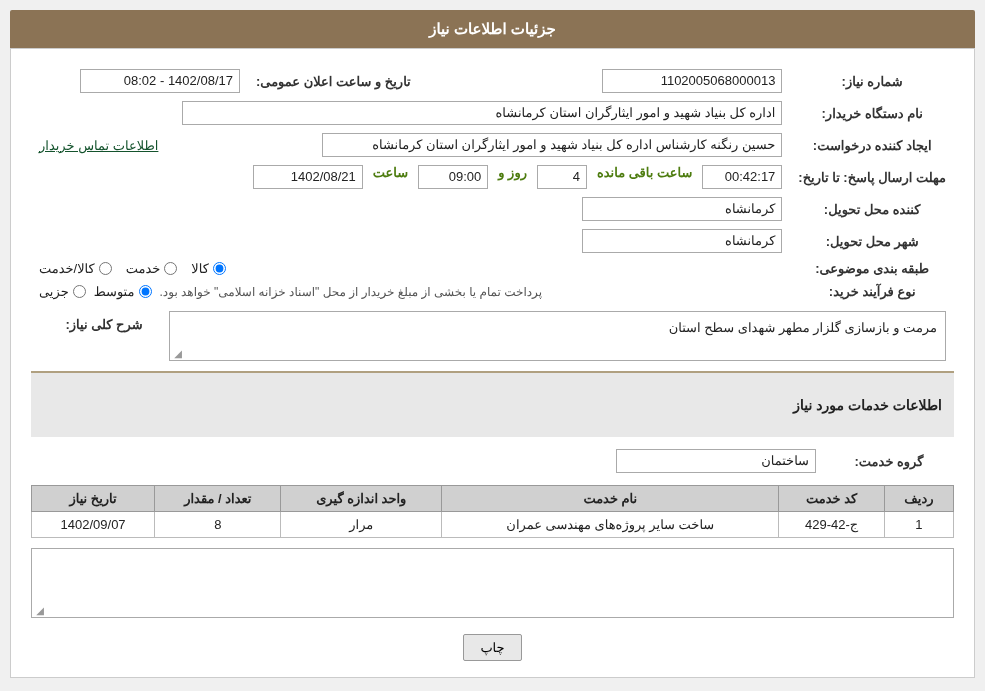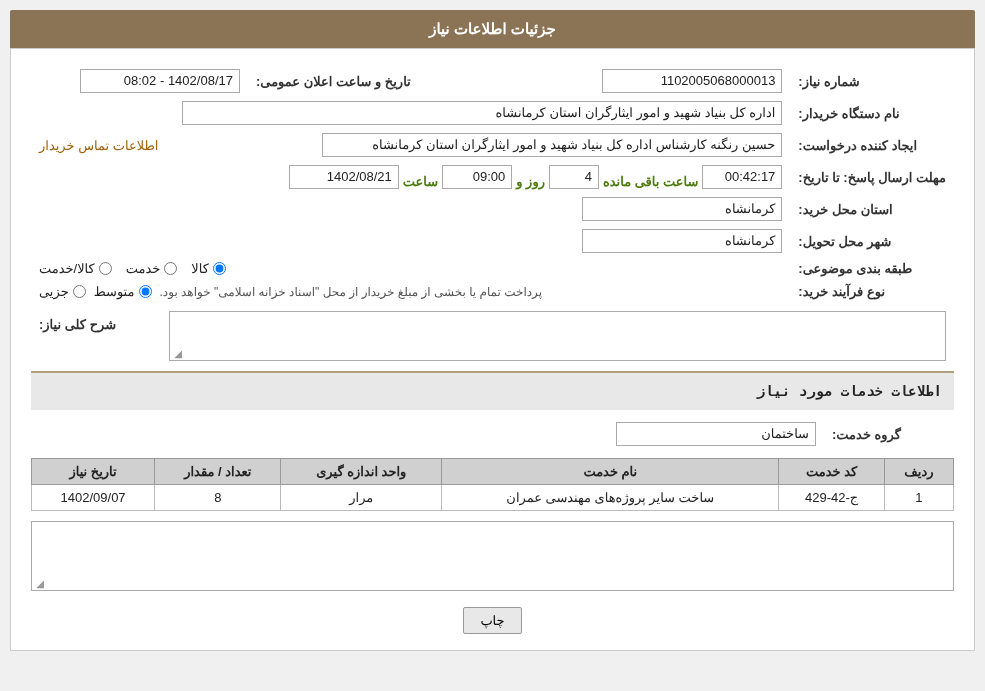--- a/index.html
+++ b/index.html
@@ -36,21 +36,21 @@
       margin-bottom: 8px;
     }
     .info-table td {
       padding: 4px 8px;
       vertical-align: middle;
     }
     .label-cell {
       color: #333;
       font-weight: bold;
       white-space: nowrap;
-      text-align: left;
+      text-align: center;
       width: 130px;
     }
     .value-cell {
       text-align: right;
     }
     .input-box {
       border: 1px solid #aaa;
       background: #fff;
       padding: 3px 6px;
       display: inline-block;
@@ -66,31 +66,31 @@
     }
     .input-box-xsmall {
       min-width: 80px;
     }
     .inline-label {
       color: #4d7c0f;
       font-weight: bold;
       margin: 0 4px;
     }
     .link-text {
-      color: #a16207;
+      color: #14532d;
+      text-decoration: underline;
       cursor: pointer;
     }
     .section-title {
       background: #e8e8e8;
       border-top: 2px solid #b0a080;
-      padding: 10px 12px;
+      padding: 24px 12px;
       font-weight: bold;
       font-size: 14px;
       margin: 10px 0 8px 0;
-      font-family: Liberation Mono, monospace;
     }
     .radio-group {
       display: flex;
       flex-direction: row-reverse;
       gap: 14px;
       align-items: center;
     }
     .radio-item {
       display: flex;
       align-items: center;
@@ -195,34 +195,34 @@
           <span class="input-box" style="min-width:460px;">حسین رنگنه کارشناس اداره کل بنیاد شهید و امور ایثارگران استان کرمانشاه</span>
         </td>
         <td class="value-cell" style="text-align:left;">
           <span class="link-text">اطلاعات تماس خریدار</span>
         </td>
       </tr>
 
       <tr>
         <td class="label-cell">مهلت ارسال پاسخ: تا تاریخ:</td>
         <td colspan="4" class="value-cell">
-          <span style="display:inline-flex; align-items:flex-end; gap:0; flex-direction:row-reverse;padding-left:15px;">
+          <span style="display:inline-flex; align-items:flex-start; gap:6px; flex-direction:row-reverse;padding-left:15px;">
             <span class="input-box input-box-xsmall" style="min-width:110px;">1402/08/21</span>
             <span class="inline-label">ساعت</span>
             <span class="input-box input-box-xsmall" style="min-width:70px;">09:00</span>
             <span class="inline-label">روز و</span>
             <span class="input-box input-box-xsmall" style="min-width:50px;">4</span>
             <span class="inline-label">ساعت باقی مانده</span>
             <span class="input-box input-box-xsmall" style="min-width:80px;">00:42:17</span>
           </span>
         </td>
       </tr>
 
       <tr>
-        <td class="label-cell">استان محل خرید:</td>
+        <td class="label-cell">کننده محل تحویل:</td>
         <td colspan="4" class="value-cell">
           <span class="input-box" style="min-width:200px;">کرمانشاه</span>
         </td>
       </tr>
 
       <tr>
         <td class="label-cell">شهر محل تحویل:</td>
         <td colspan="4" class="value-cell">
           <span class="input-box" style="min-width:200px;">کرمانشاه</span>
         </td>
@@ -264,20 +264,21 @@
           </div>
         </td>
       </tr>
     </tbody>
       </table>
 
     <div style="margin: 8px 8px; display:flex; align-items:flex-start; flex-direction:row-reverse;">
       <div class="label-cell" style="width:130px; padding-top:6px; font-weight:bold;">شرح کلی نیاز:</div>
       <div style="flex:1; position:relative;">
         <div class="textarea-container">
+          <span style="display:block; text-align:right; padding:4px;">مرمت و بازسازی گلزار مطهر شهدای سطح استان</span>
           <span class="resize-handle">◢</span>
         </div>
       </div>
     </div>
 
     <div class="section-title">اطلاعات خدمات مورد نیاز</div>
 
     <table class="info-table">
       <tbody>
           <tr>

